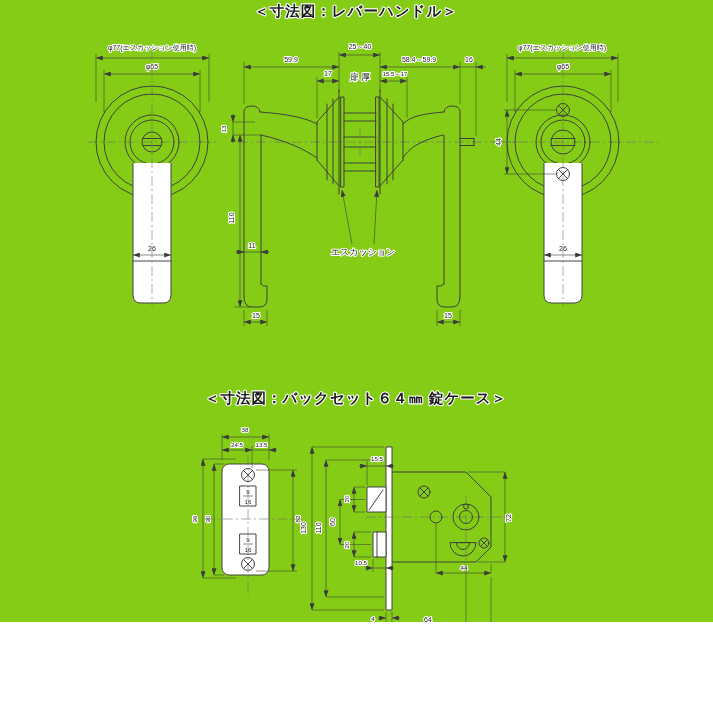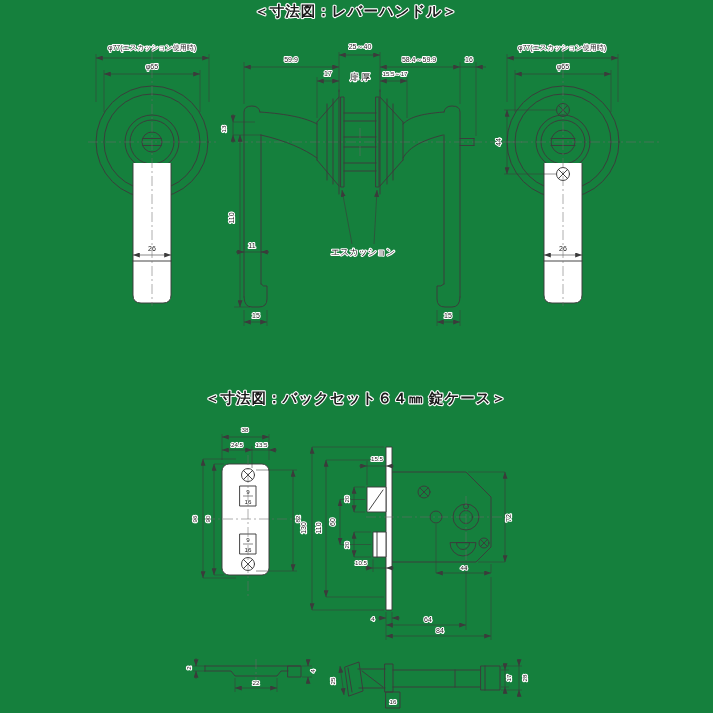--- a/index.html
+++ b/index.html
@@ -1,16 +1,16 @@
 <!DOCTYPE html>
 <html><head>
 <meta charset="utf-8">
 <style>
   html,body{margin:0;padding:0;background:#ffffff;}
-  #stage{position:relative;width:713px;height:713px;background:#15803d;overflow:hidden;
+  #stage{position:relative;width:713px;height:622px;background:#84cc16;overflow:hidden;
          font-family:"Liberation Sans", sans-serif;}
   svg{position:absolute;left:0;top:0;}
   .ln{fill:none;stroke:#3b3b3b;stroke-width:0.95;stroke-linecap:round;stroke-linejoin:round;}
   .fw{fill:#ffffff;stroke:#3b3b3b;stroke-width:0.95;stroke-linejoin:round;}
   .dim{fill:none;stroke:#3b3b3b;stroke-width:0.6;}
   .ext{fill:none;stroke:#3b3b3b;stroke-width:0.55;}
   .cl{fill:none;stroke:#6b6b6b;stroke-width:0.55;stroke-dasharray:10 3 2 3;}
   text{font-family:"Liberation Sans", sans-serif;fill:#1b1b1b;text-anchor:middle;
        paint-order:stroke;stroke:#ffffff;stroke-width:2.2px;stroke-linejoin:round;}
   .t{font-size:14.5px;font-weight:bold;letter-spacing:1px;}

